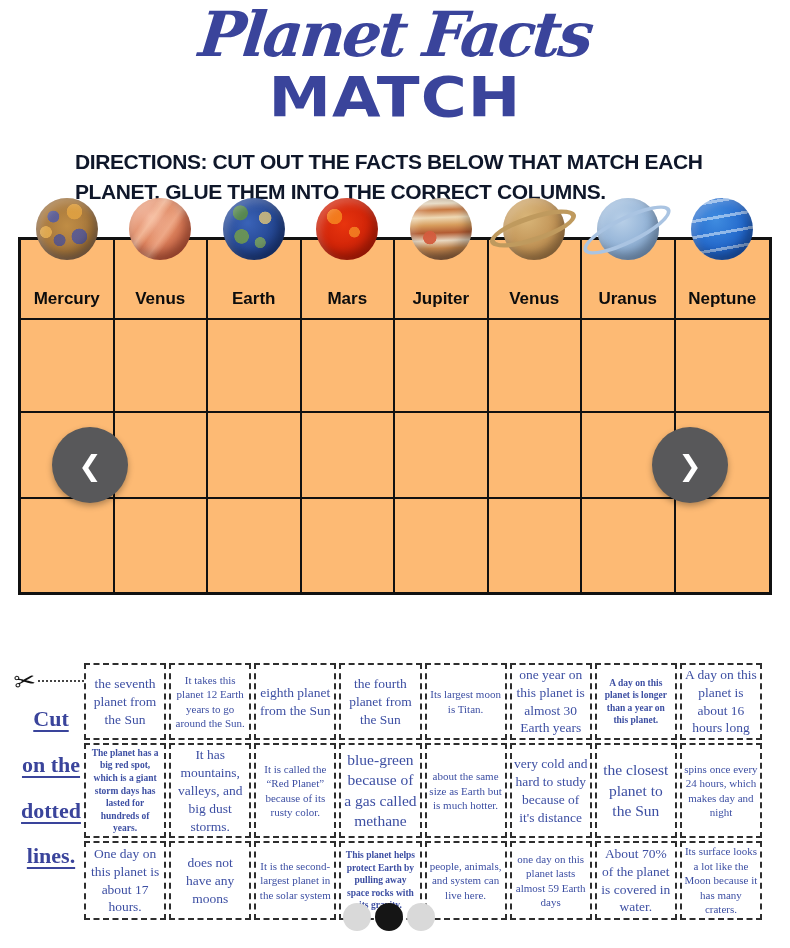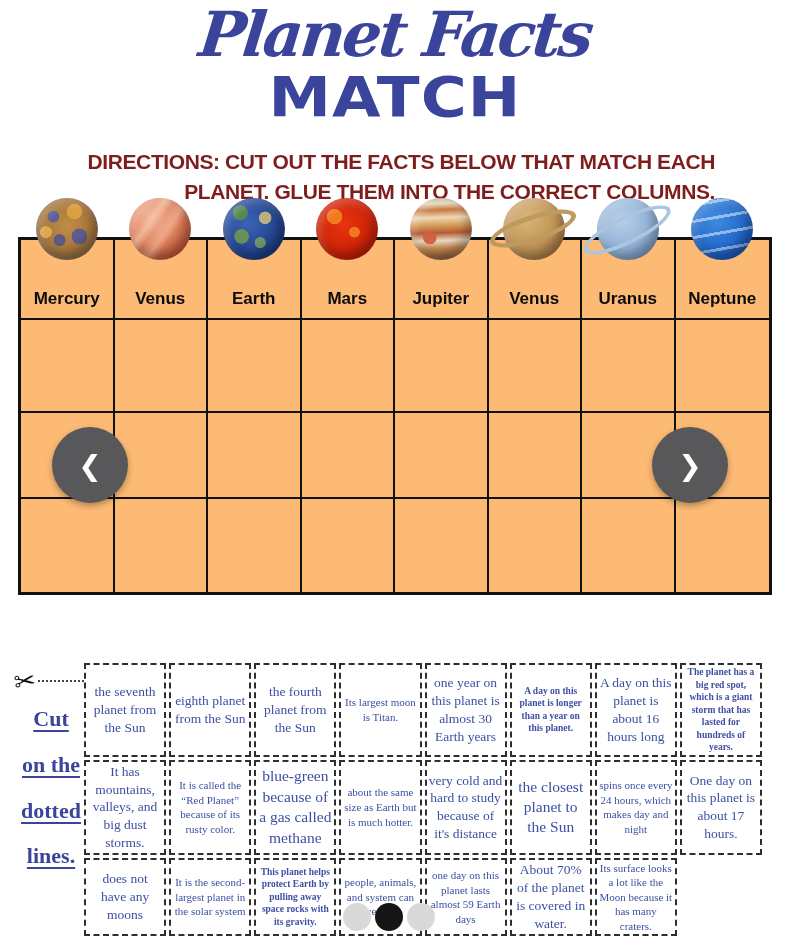--- a/index.html
+++ b/index.html
@@ -9,22 +9,22 @@
   
   .title-script{position:absolute;top:-2px;left:0;width:100%;text-align:center;
     font-family:"DejaVu Serif",serif;font-style:italic;font-weight:bold;
     font-size:62px;letter-spacing:-3px;color:#3A449B;transform:skewX(-6deg);}
   .title-main{position:absolute;top:64px;left:0;width:100%;text-align:center;
     font-family:"DejaVu Sans",sans-serif;font-weight:bold;font-size:56px;
     color:#3A449B;transform:scaleX(1.12);letter-spacing:1px;}
 
   
   .directions{position:absolute;top:147px;left:50%;transform:translateX(-50%);
-    width:640px;text-align:right;font-weight:bold;font-size:21px;line-height:1.45;
-    letter-spacing:-0.4px;color:#7f1d1d;}
+    width:640px;text-align:left;font-weight:bold;font-size:21px;line-height:1.45;
+    letter-spacing:-0.4px;color:#0f172a;}
 
   
   .match-table{position:absolute;left:18px;top:237px;width:754px;height:358px;
     border:3px solid #111;box-sizing:border-box;display:grid;
     grid-template-columns:repeat(8,1fr);grid-template-rows:80px 93px 86px auto;}
   .mt-cell{border-right:2.5px solid #111;border-bottom:2.5px solid #111;position:relative;background:#fdba74;}
   .mt-cell:nth-child(8n){border-right:none;}
   .mt-cell.last-row{border-bottom:none;}
   .planet-name{position:absolute;left:0;bottom:9px;width:100%;text-align:center;
     font-weight:bold;font-size:17px;color:#0c0c0c;}
@@ -203,27 +203,28 @@
       <span class="dotted-trail"></span>
     </div>
     <div class="cut-line">Cut</div>
     <div class="cut-line">on the</div>
     <div class="cut-line">dotted</div>
     <div class="cut-line">lines.</div>
   </div>
 
   <div class="cards-grid">
     <div class="fact-card fs-m">the seventh planet from the Sun</div>
+    <div class="fact-card fs-s">It takes this planet 12 Earth years to go around the Sun.</div>
     <div class="fact-card fs-m">eighth planet from the Sun</div>
     <div class="fact-card fs-m">the fourth planet from the Sun</div>
     <div class="fact-card fs-s">Its largest moon is Titan.</div>
     <div class="fact-card fs-m">one year on this planet is almost 30 Earth years</div>
     <div class="fact-card fs-xs">A day on this planet is longer than a year on this planet.</div>
     <div class="fact-card fs-m">A day on this planet is about 16 hours long</div>
-    <div class="fact-card fs-xs">The planet has a big red spot, which is a giant storm that has lasted for hundreds of years.</div>
+    <div class="fact-card fs-xs">The planet has a big red spot, which is a giant storm days has lasted for hundreds of years.</div>
     <div class="fact-card fs-m">It has mountains, valleys, and big dust storms.</div>
     <div class="fact-card fs-s">It is called the “Red Planet” because of its rusty color.</div>
     <div class="fact-card fs-l">blue-green because of a gas called methane</div>
     <div class="fact-card fs-s">about the same size as Earth but is much hotter.</div>
     <div class="fact-card fs-m">very cold and hard to study because of it's distance</div>
     <div class="fact-card fs-l">the closest planet to the Sun</div>
     <div class="fact-card fs-s">spins once every 24 hours, which makes day and night</div>
     <div class="fact-card fs-m">One day on this planet is about 17 hours.</div>
     <div class="fact-card fs-m">does not have any moons</div>
     <div class="fact-card fs-s">It is the second-largest planet in the solar system</div>

